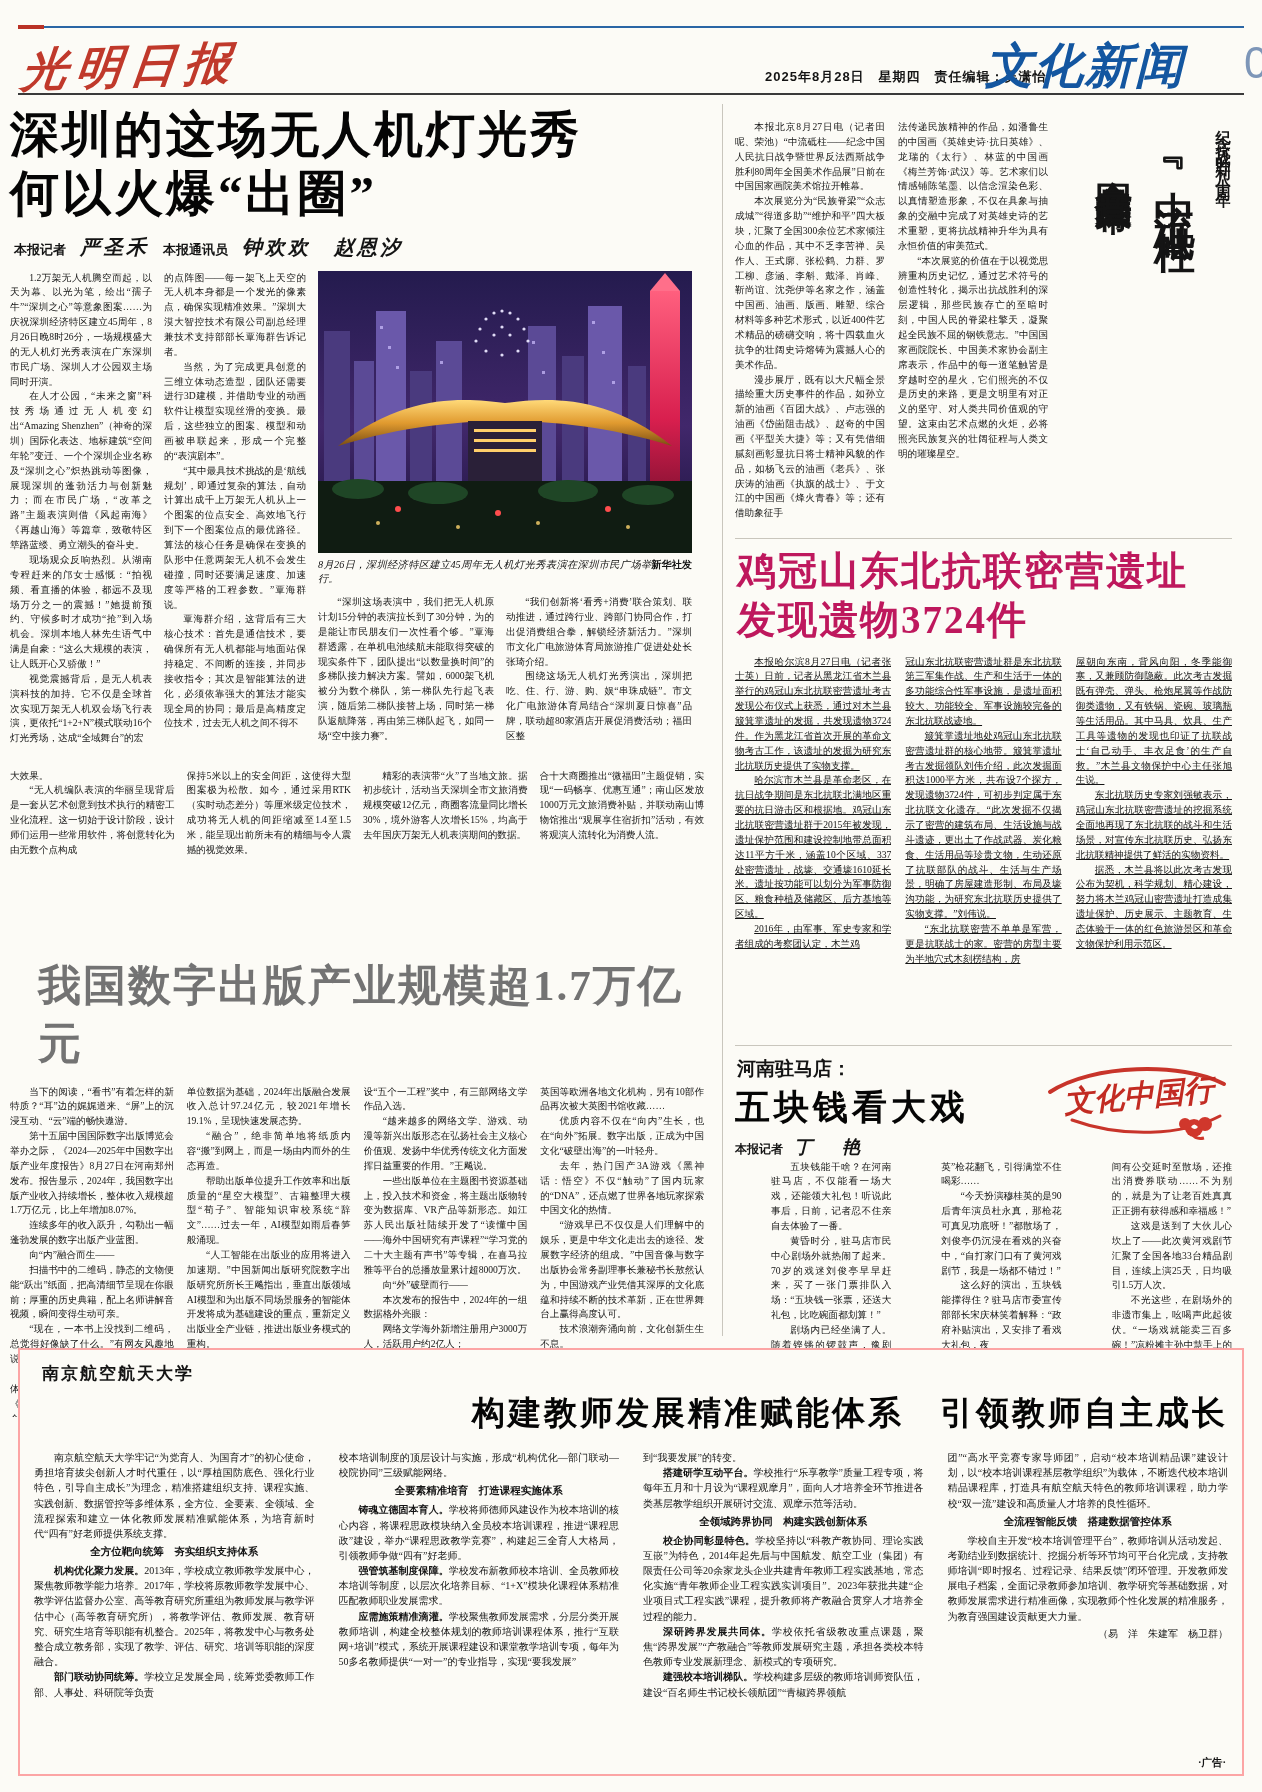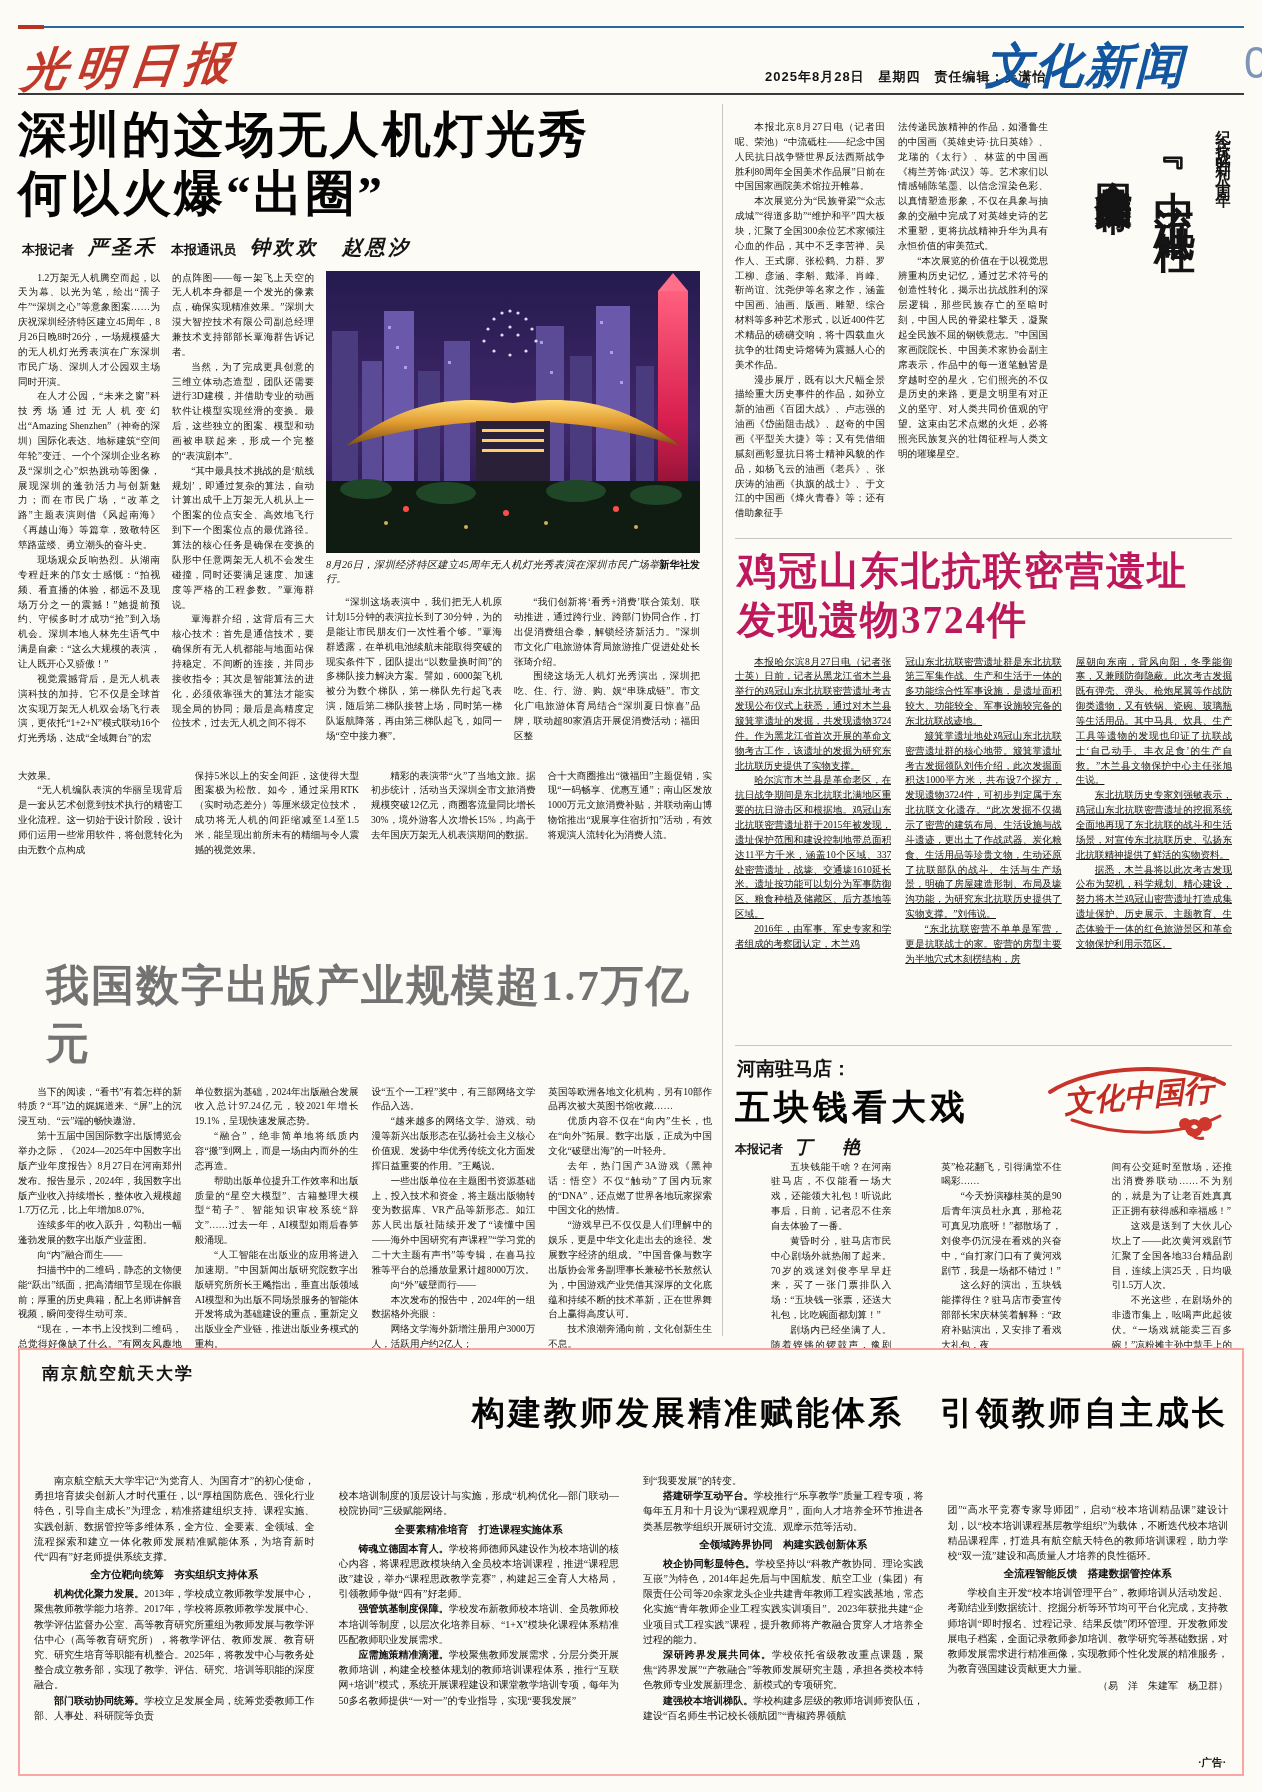--- a/index.html
+++ b/index.html
@@ -14,21 +14,21 @@
   .page-no{position:absolute;left:1244px;top:38px;font-size:44px;color:#7d96b8;font-family:"Liberation Sans",sans-serif;}
   .mastrule{position:absolute;left:18px;top:93px;width:1226px;height:2px;background:#3a3a3a;}
   .vdivider{position:absolute;left:722px;top:104px;width:1px;height:1232px;background:#c9c6bd;}
   
   .para{margin:0;text-indent:2em;text-align:justify;}
   .para.cont{text-indent:0;}
   .subhead{font-weight:bold;text-align:center;margin:3px 0;text-indent:0;}
   .col{overflow:hidden;}
   .bodytext{font-size:9.6px;line-height:1.55;}
   
-  .zone-left{position:absolute;left:18px;top:102px;width:694px;font-family:Liberation Serif, serif;}
+  .zone-left{position:absolute;left:10px;top:102px;width:694px;font-family:Liberation Serif, serif;}
   .drone-h1{font-size:49px;font-weight:900;letter-spacing:3px;line-height:1.2;margin:4px 0 10px 0;color:#050505;}
   .byline{display:flex;align-items:baseline;gap:14px;margin:6px 0 10px 4px;}
   .byline .pfx{font-size:13px;font-weight:bold;}
   .byline .nm{font-size:20px;font-weight:600;font-style:italic;letter-spacing:3px;}
   .rowA{display:flex;gap:12px;height:488px;margin-top:6px;}
   .rowA .c1,.rowA .c2{width:142px;flex:none;}
   .photo-wrap{width:374px;flex:none;display:flex;flex-direction:column;}
   .photo-frame{width:374px;height:282px;flex:none;}
   .caption{font-size:10.2px;line-height:1.45;margin:5px 0 6px 0;text-align:justify;font-style:italic;}
   .caption b{float:right;font-style:normal;}
@@ -57,21 +57,21 @@
   .opera-kicker{font-size:19px;font-weight:bold;margin:2px 0 2px 2px;}
   .opera-h2{font-size:35px;font-weight:900;letter-spacing:4px;margin:2px 0 4px 0;color:#050505;}
   .opera-by{font-size:12px;font-weight:bold;}
   .opera-by .nm{font-size:18px;font-weight:600;font-style:italic;letter-spacing:6px;margin-left:8px;}
   .opera-cols{display:flex;gap:14px;height:188px;margin-top:4px;}
   .opera-cols .col{flex:1;margin-left:36px;}
   
   .edu{position:absolute;left:18px;top:1348px;width:1226px;height:428px;border:2px solid #fca5a5;box-sizing:border-box;padding:8px 14px 6px 14px;background:#fcfbf6;}
   .edu-org{font-size:17px;font-weight:bold;letter-spacing:2px;margin:4px 0 6px 8px;}
   .edu-h1{font-size:33px;font-weight:900;text-align:right;letter-spacing:3px;margin:6px 0 14px 0;color:#050505;}
-  .edu-cols{display:flex;gap:24px;height:296px;align-items:center;}
+  .edu-cols{display:flex;gap:24px;height:296px;}
   .edu-cols .col{flex:1;font-size:10px;line-height:1.52;}
   .edu-cols .subhead{font-size:10.5px;}
   .edu-foot{position:absolute;right:16px;bottom:4px;font-size:10.5px;font-weight:bold;}
   .edu-authors{text-align:right;font-size:10px;margin-top:2px;}
 </style>
 </head>
 <body>
 
 <div class="page">
 

